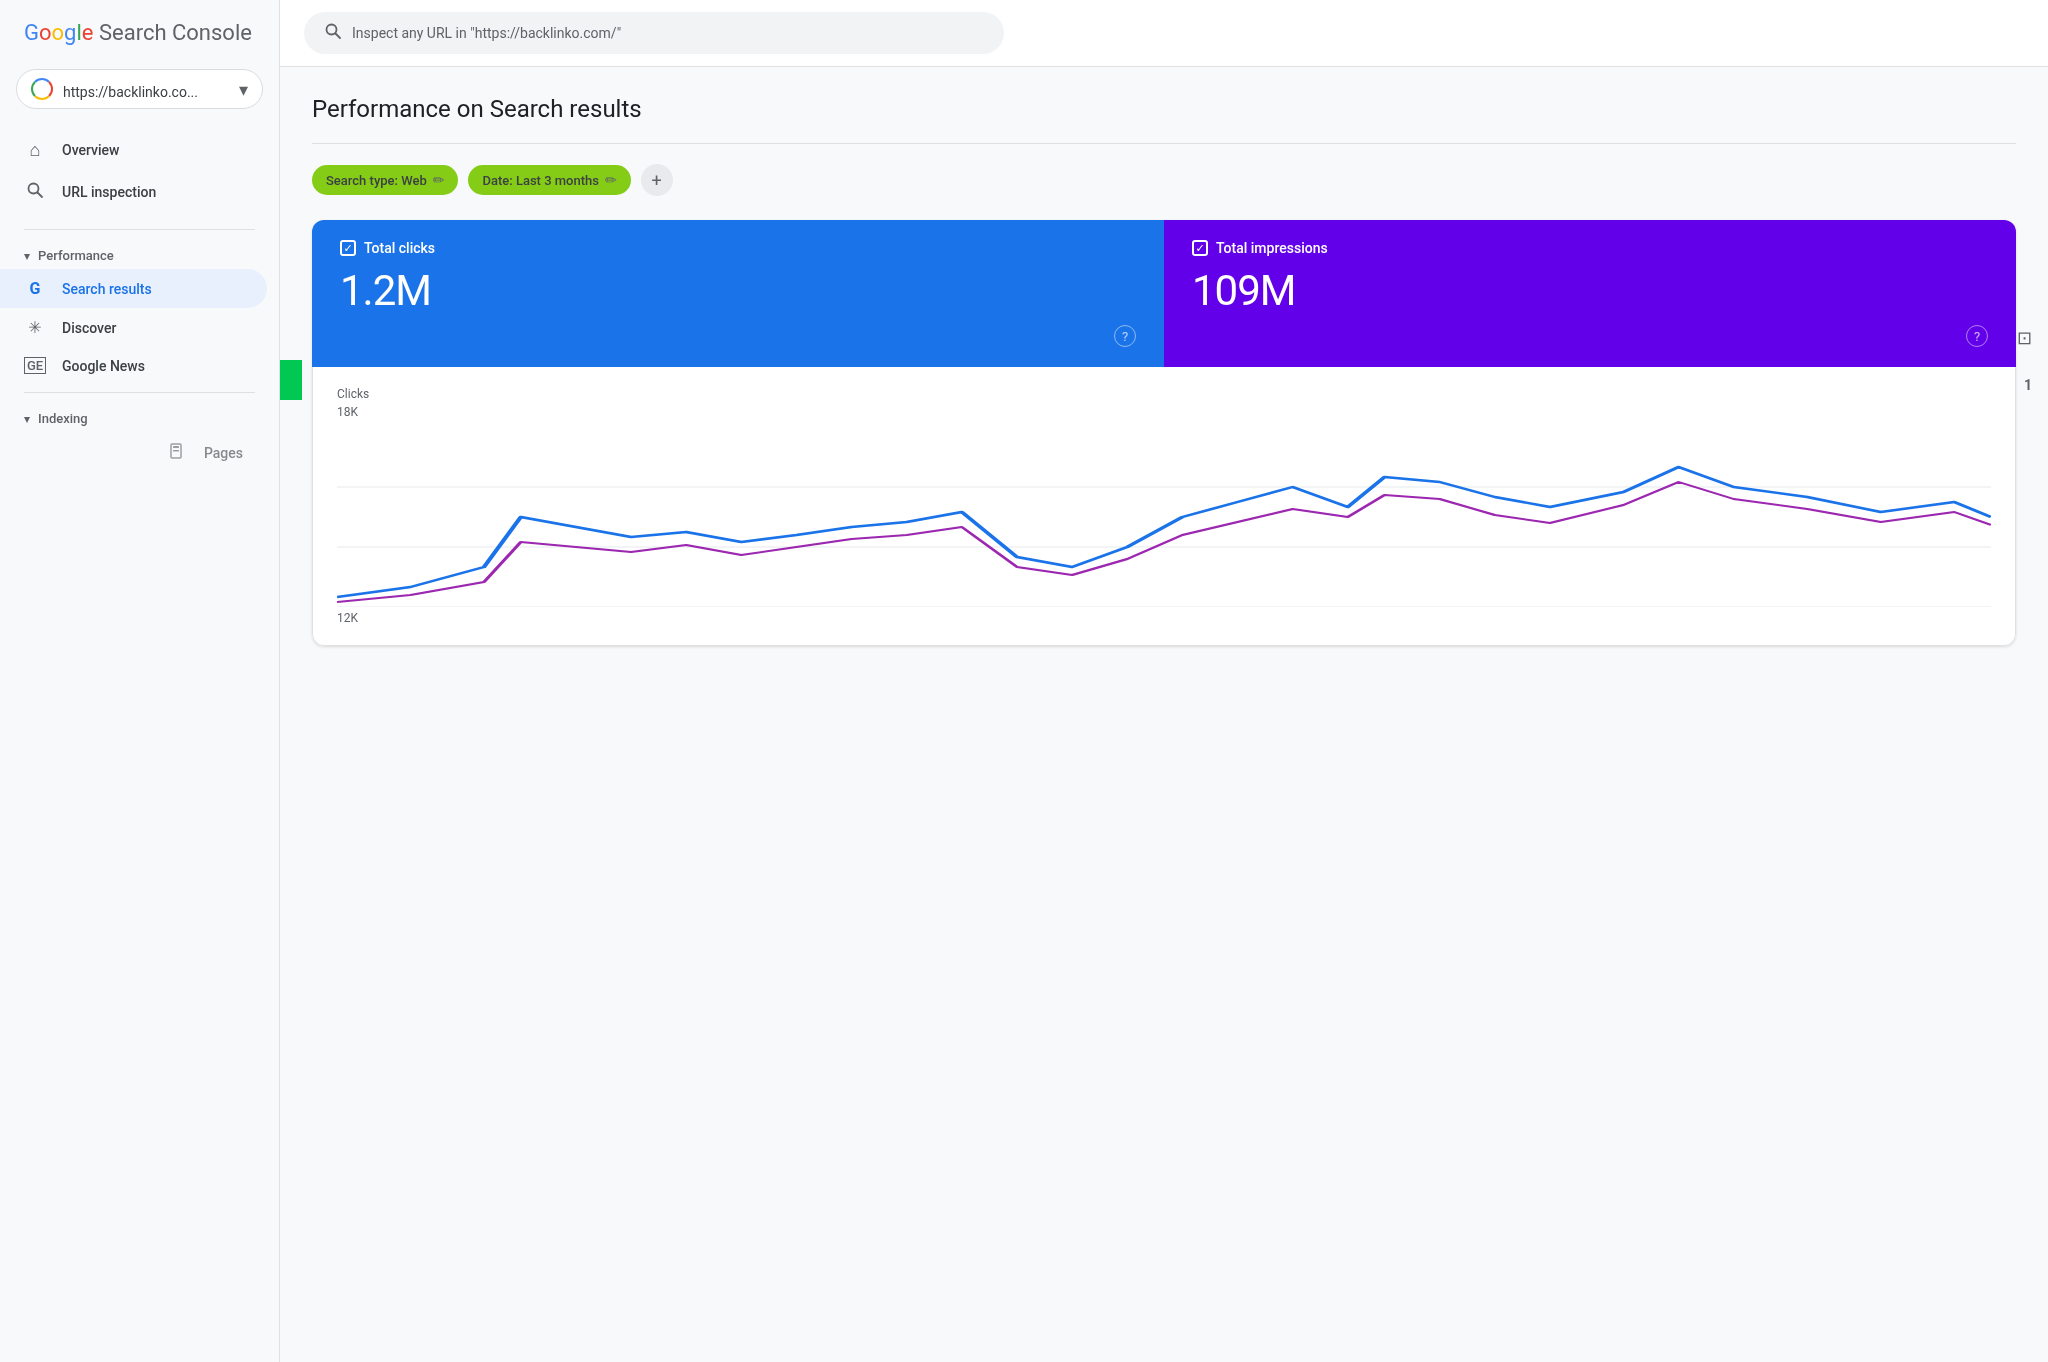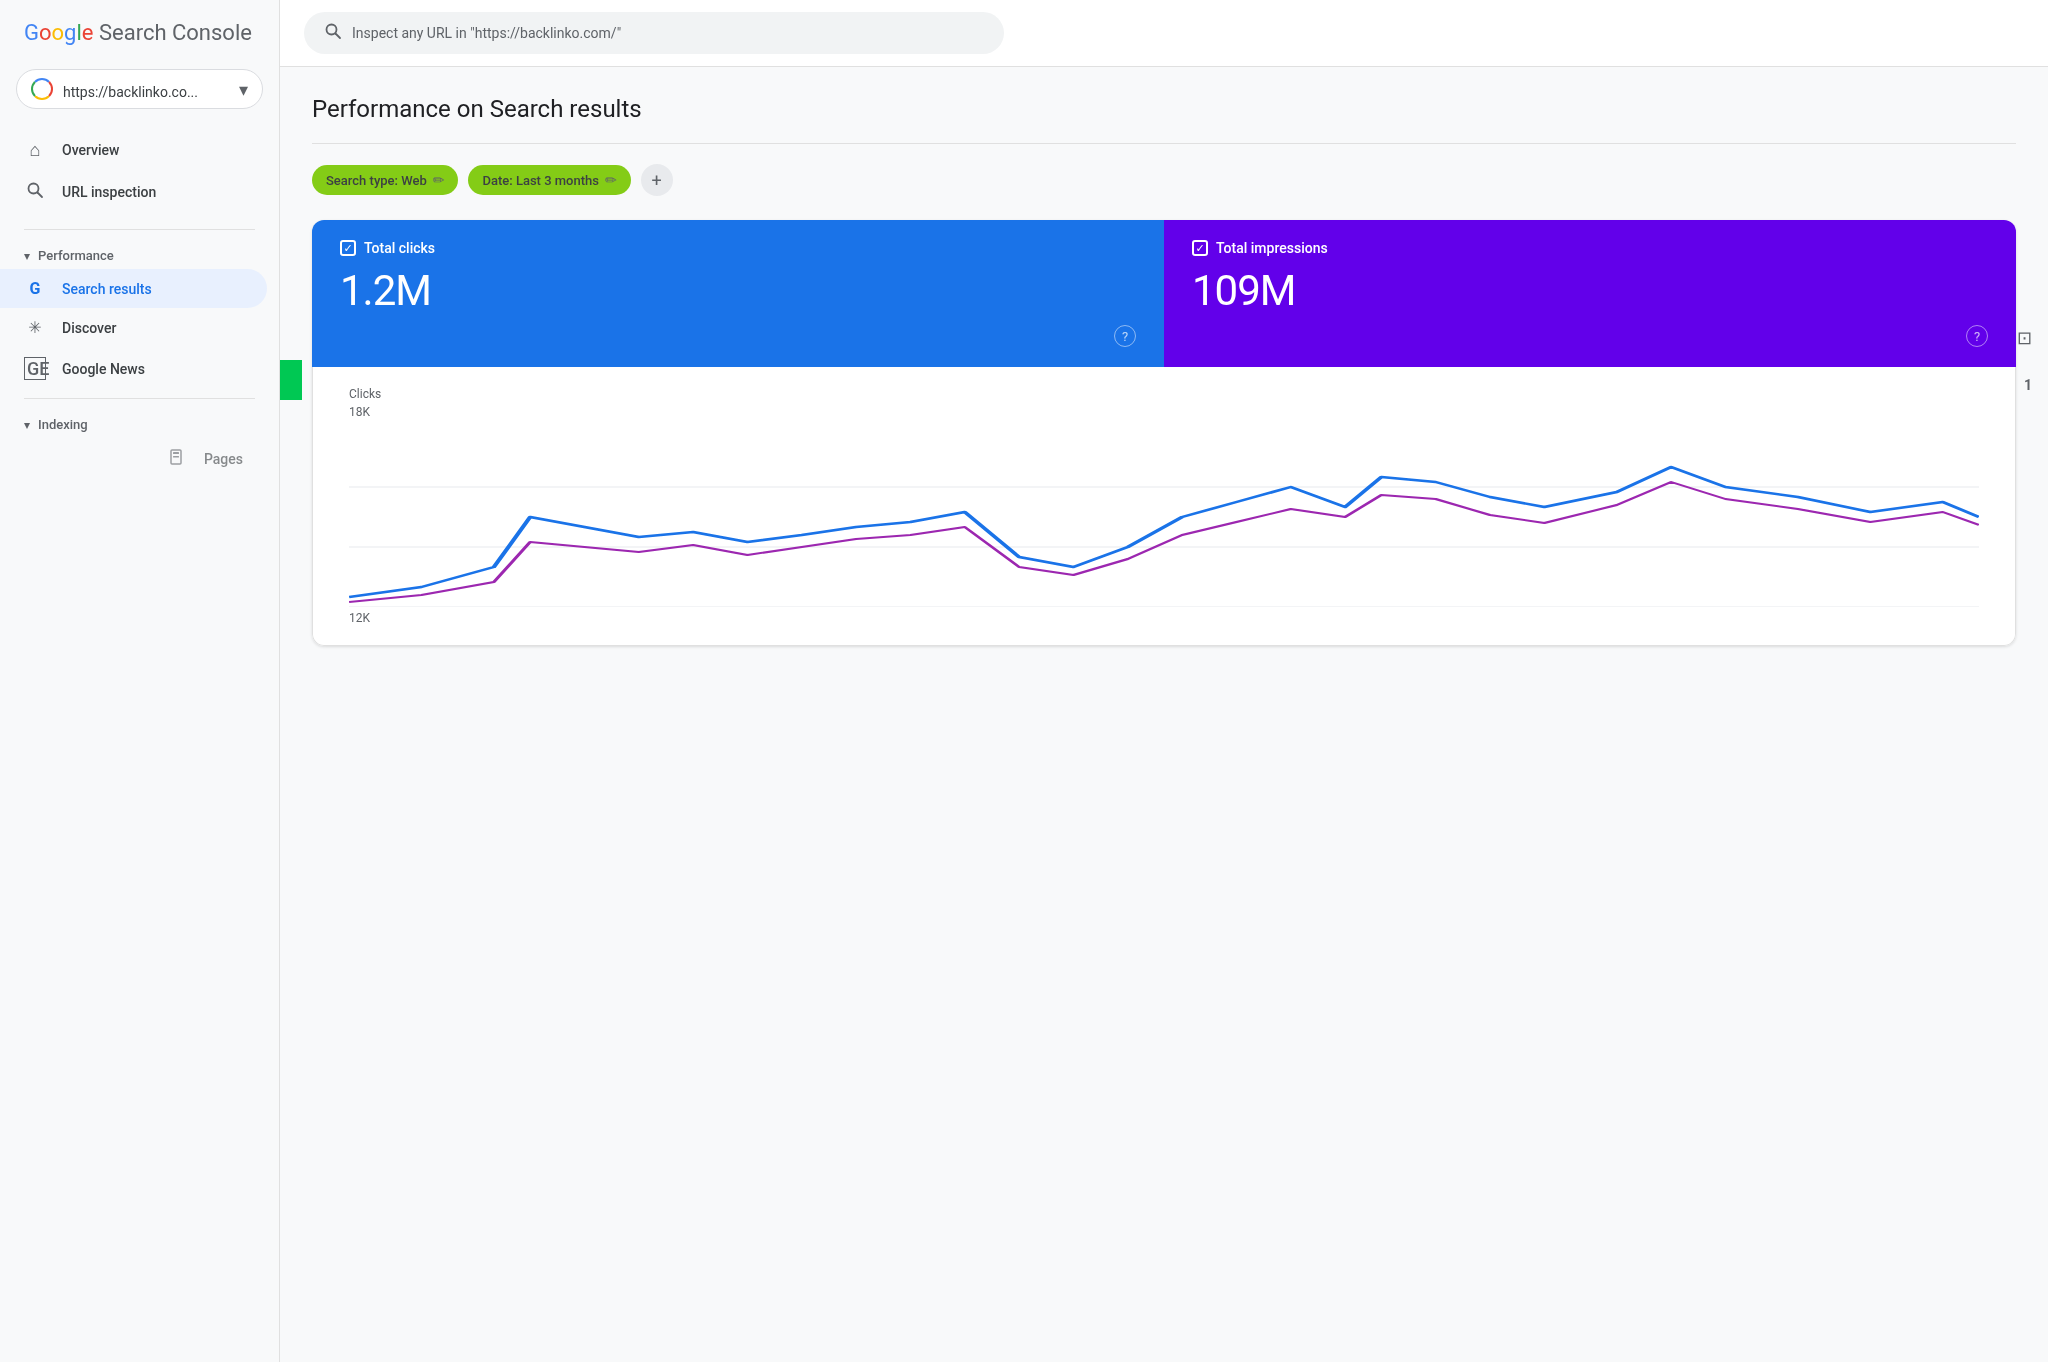--- a/index.html
+++ b/index.html
@@ -297,21 +297,21 @@
       align-items: center;
       justify-content: center;
       color: rgba(255,255,255,0.7);
       font-size: 13px;
       cursor: pointer;
     }
 
     
     .chart-container {
       background: white;
-      padding: 20px 36px;
+      padding: 20px 24px;
       border-radius: 0 0 12px 12px;
       border: 1px solid #e0e0e0;
       border-top: none;
     }
 
     .chart-y-label {
       font-size: 12px;
       color: #5f6368;
       margin-bottom: 4px;
     }
@@ -378,21 +378,21 @@
       <span class="nav-icon" style="font-weight:700; font-size:16px; color:#1a73e8;">G</span>
       <span>Search results</span>
     </div>
 
     <div class="nav-item">
       <span class="nav-icon" style="font-size:16px;">✳</span>
       <span>Discover</span>
     </div>
 
     <div class="nav-item">
-      <span class="nav-icon" style="font-size:18px; border: 1.5px solid #5f6368; border-radius:0; padding: 0 2px; color:#5f6368;">GE</span>
+      <span class="nav-icon" style="font-size:13px; border: 1.5px solid #5f6368; border-radius:0; padding: 0 2px; color:#5f6368;">GE</span>
       <span>Google News</span>
     </div>
   </div>
 
   <div class="nav-divider"></div>
 
   <div>
     <div class="nav-section-header">
       <span class="chevron">▾</span>
       <span>Indexing</span>

